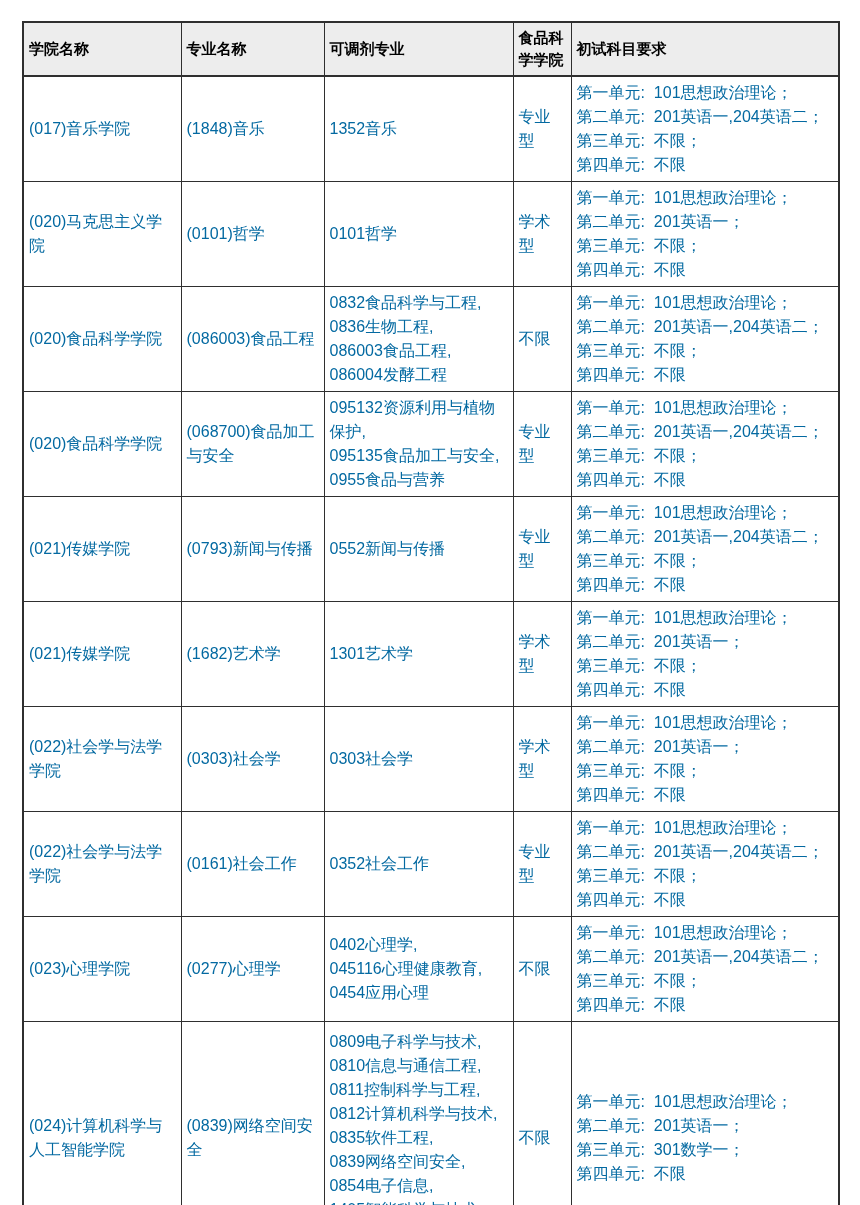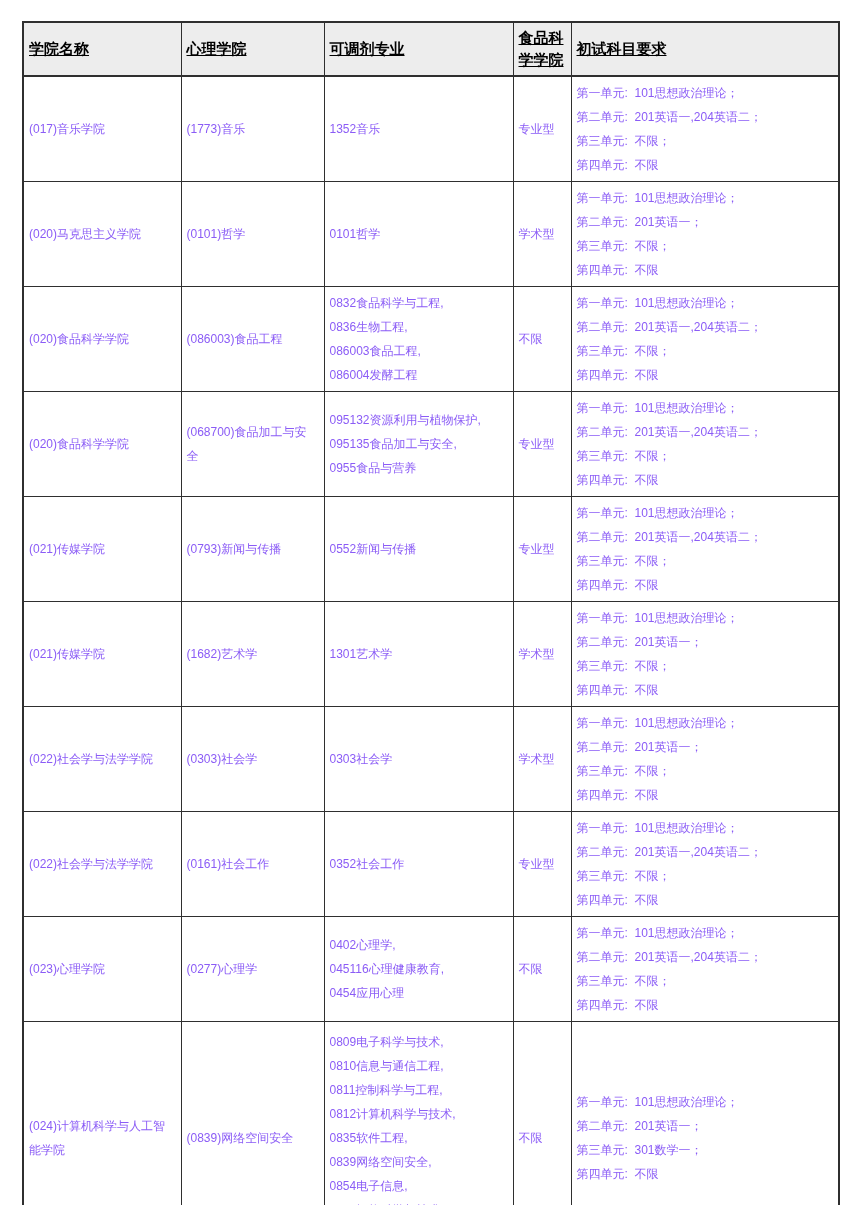--- a/index.html
+++ b/index.html
@@ -17,61 +17,61 @@
   col.c1 { width: 158px; }
   col.c2 { width: 143px; }
   col.c3 { width: 189px; }
   col.c4 { width: 58px; }
   col.c5 { width: 268px; }
   th, td {
     border: 1px solid #2f2f2f;
     vertical-align: middle;
     text-align: left;
     padding: 4px 5px;
-    font-size: 12px;
+    font-size: 16px;
     line-height: 24px;
-    color: #8b5cf6;
+    color: #0369a1;
     white-space: pre-wrap;
     word-break: break-all;
     overflow: hidden;
   }
   thead th {
     background: #ededed;
     color: #000000;
     font-weight: bold;
     font-size: 15px;
     border-bottom: 2px solid #2f2f2f;
     line-height: 22px;
   }
-  thead tr { height: 45px; text-decoration: underline; }
+  thead tr { height: 45px; }
 </style>
 </head>
 <body>
 
 <table class="transfer-table">
   <colgroup>
     <col class="c1">
       <col class="c2">
       <col class="c3">
       <col class="c4">
       <col class="c5">
   </colgroup>
   <thead>
     <tr>
       <th>学院名称</th>
-      <th>心理学院</th>
+      <th>专业名称</th>
       <th>可调剂专业</th>
       <th>食品科学学院</th>
       <th>初试科目要求</th>
     </tr>
   </thead>
   <tbody>
     <tr style="height:102px">
       <td>(017)音乐学院</td>
-      <td>(1773)音乐</td>
+      <td>(1848)音乐</td>
       <td>1352音乐</td>
       <td>专业型</td>
       <td>第一单元:  101思想政治理论；
 第二单元:  201英语一,204英语二；
 第三单元:  不限；
 第四单元:  不限</td>
     </tr>
     <tr style="height:96px">
       <td>(020)马克思主义学院</td>
       <td>(0101)哲学</td>

